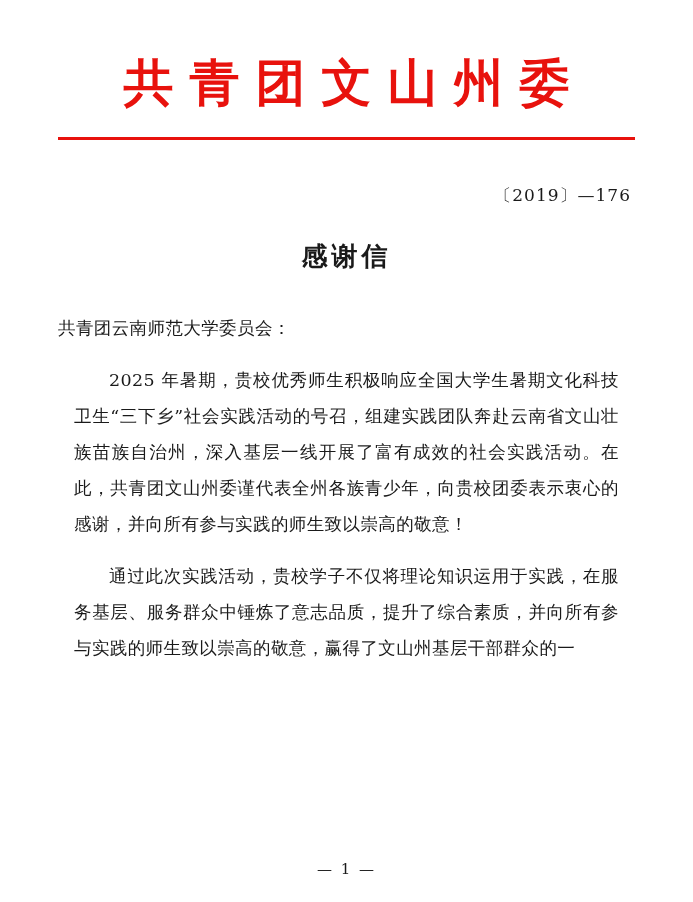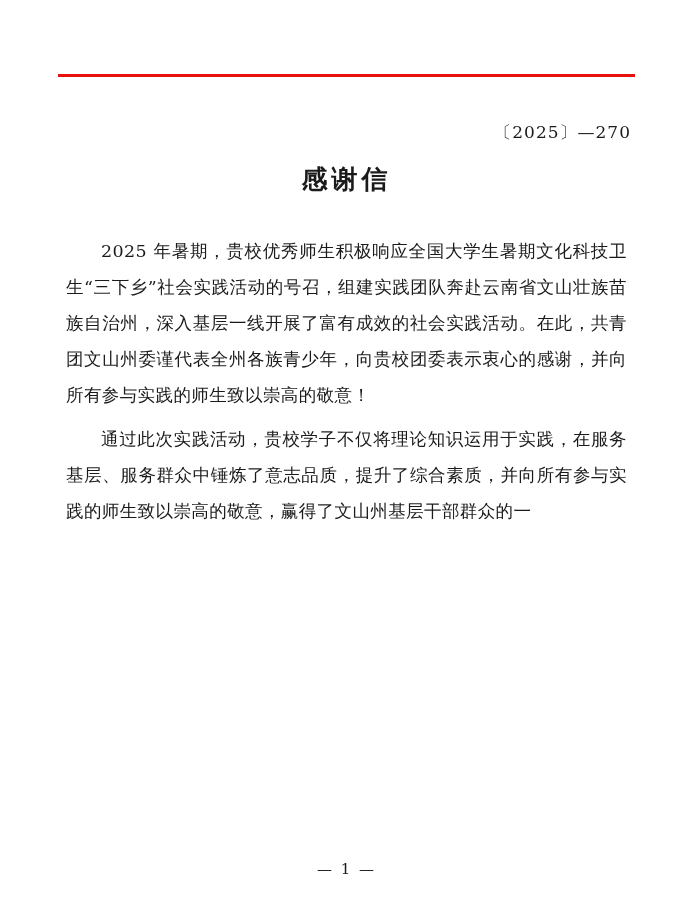--- a/index.html
+++ b/index.html
@@ -43,65 +43,67 @@
     width: 100%;
   }
   .doc-number {
     margin-top: 44px;
     text-align: right;
     font-size: 17px;
     letter-spacing: 1px;
     padding-right: 4px;
   }
   .doc-title {
-    margin-top: 18px;
+    margin-top: 32px;
     text-align: center;
     font-size: 26px;
     font-weight: 700;
     letter-spacing: 4px;
     font-family: "DejaVu Serif", "Liberation Serif", serif;
   }
   .body-text {
     margin-top: 36px;
     font-size: 17.5px;
     line-height: 2.06;
     text-align: justify;
     text-justify: inter-ideograph;
     letter-spacing: 0.4px;
   }
   .salutation {
     margin: 0 0 0 0;
   }
   .para {
-    margin: 8px;
+    margin: 16px;
     text-indent: 2em;
   }
   .page-number {
     position: absolute;
     left: 0;
     right: 0;
     bottom: 24px;
     text-align: center;
     font-size: 15px;
     letter-spacing: 2px;
   }
 </style>
 </head>
 <body>
 
 <div class="page">
 
   <div class="letterhead">
+    <div class="letterhead-title">共青团文山州委</div>
     <div class="letterhead-rule"></div>
   </div>
 
-  <div class="doc-number">〔2025〕—270</div>
+  <div class="doc-number">〔2019〕—176</div>
 
   <div class="doc-title">感谢信</div>
 
   <div class="body-text">
+    <p class="salutation">共青团云南师范大学委员会：</p>
     <p class="para">2025 年暑期，贵校优秀师生积极响应全国大学生暑期文化科技卫生“三下乡”社会实践活动的号召，组建实践团队奔赴云南省文山壮族苗族自治州，深入基层一线开展了富有成效的社会实践活动。在此，共青团文山州委谨代表全州各族青少年，向贵校团委表示衷心的感谢，并向所有参与实践的师生致以崇高的敬意！</p>
     <p class="para">通过此次实践活动，贵校学子不仅将理论知识运用于实践，在服务基层、服务群众中锤炼了意志品质，提升了综合素质，并向所有参与实践的师生致以崇高的敬意，赢得了文山州基层干部群众的一</p>
   </div>
 
   <div class="page-number">— 1 —</div>
 
 </div>
 
 </body></html>

